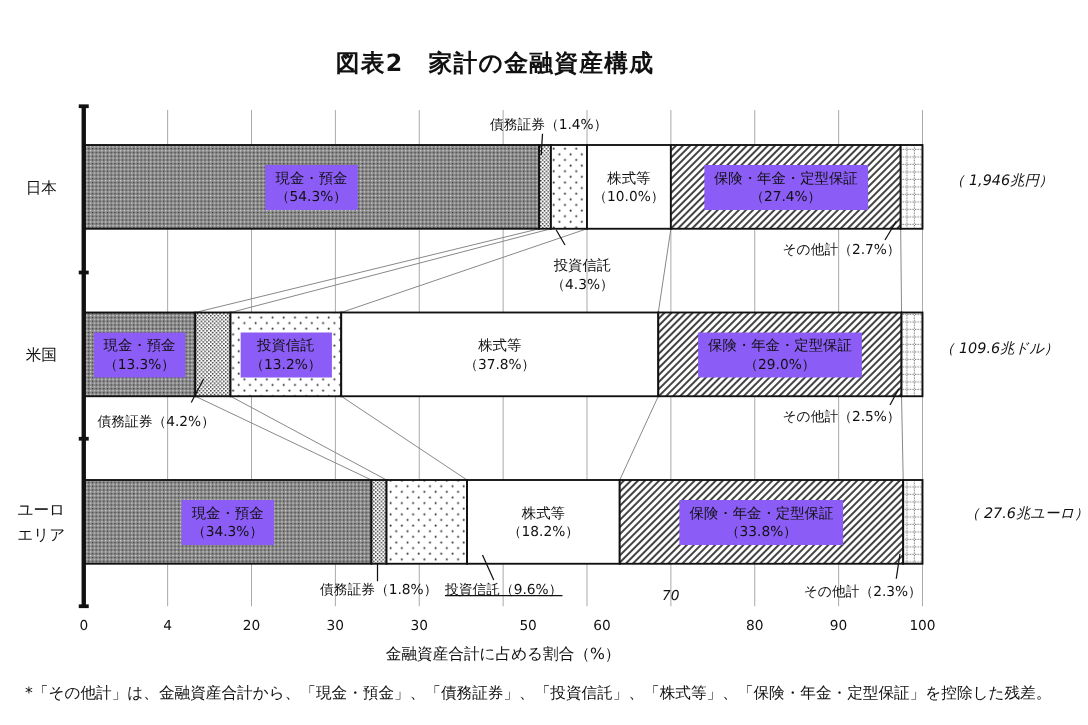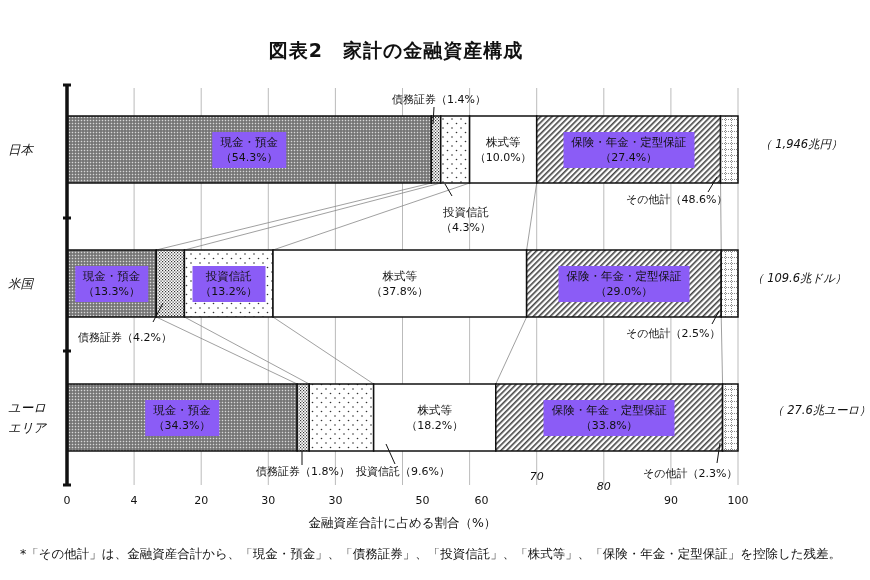--- a/index.html
+++ b/index.html
@@ -7,21 +7,21 @@
          font-family: "DejaVu Sans", "Liberation Sans", sans-serif; color:#111; }
   #title { position:absolute; left:0; width:792px; top:38px; text-align:center;
            font-size:19px; font-weight:bold; letter-spacing:1px; }
   #chart { position:absolute; left:0; top:0; }
   #xlabel { position:absolute; left:67px; width:671px; top:515px; text-align:center; font-size:12.5px; }
   #footnote { position:absolute; left:20px; top:546px; font-size:12.5px; white-space:nowrap; }
   .seglabel { position:absolute; text-align:center; font-size:11.5px; line-height:16px;
               background:#8b5cf6; padding:2px 8px; white-space:nowrap; transform:translate(-50%,-50%); }
   .seglabel .pct { font-size:11px; }
   .callout { position:absolute; font-size:11px; line-height:15px; white-space:nowrap; background:transparent; }
-  .cat { position:absolute; font-size:12.5px; font-style:italic; text-align:left; width:50px; line-height:20px; }
+  .cat { position:absolute; font-size:12.5px; text-align:center; width:50px; line-height:20px; }
   .total { position:absolute; font-size:11.5px; font-style:italic; white-space:nowrap; }
   .tick { position:absolute; top:494px; font-size:11px; transform:translateX(-50%); }
 </style>
 </head>
 <body>
 
 <div id="title">図表2　家計の金融資産構成</div>
 
 <svg id="chart" width="870" height="580">
   <defs>
@@ -158,25 +158,25 @@
     </div>
     <div class="seglabel" style="left: 609.168px; top: 417.5px;">
       <div>保険・年金・定型保証</div>
       <div class="pct">（33.8%）</div>
     </div>
     <div class="seglabel" style="left: 466px; top: 220px; background: transparent;">
       <div>投資信託</div>
       <div class="pct">（4.3%）</div>
     </div>
     <div class="callout" style="left: 392px; top: 92px;">債務証券（1.4%）</div>
-    <div class="callout" style="left: 626px; top: 192px;">その他計（48.6%）</div>
+    <div class="callout" style="left: 626px; top: 192px;">その他計（2.7%）</div>
     <div class="callout" style="left: 78px; top: 330px;">債務証券（4.2%）</div>
     <div class="callout" style="left: 626px; top: 326px;">その他計（2.5%）</div>
     <div class="callout" style="left: 256px; top: 464px;">債務証券（1.8%）</div>
-    <div class="callout" style="left: 356px; top: 464px;">投資信託（9.6%）</div>
+    <div class="callout" style="left: 356px; top: 464px; text-decoration: underline;">投資信託（9.6%）</div>
     <div class="callout" style="left: 643px; top: 466px;">その他計（2.3%）</div>
     <div class="cat" style="left: 8px; top: 139.5px;">
       <div>日本</div>
     </div>
     <div class="total" style="left: 760px; top: 137px;">（ 1,946兆円）</div>
     <div class="cat" style="left: 8px; top: 273.5px;">
       <div>米国</div>
     </div>
     <div class="total" style="left: 752px; top: 271px;">（ 109.6兆ドル）</div>
     <div class="cat" style="left: 8px; top: 397.5px;">
@@ -188,18 +188,18 @@
 
 <div id="ticks">
     <div class="tick" style="left: 67px; top: 494px;">0</div>
     <div class="tick" style="left: 134.1px; top: 494px;">4</div>
     <div class="tick" style="left: 201.2px; top: 494px;">20</div>
     <div class="tick" style="left: 268.3px; top: 494px;">30</div>
     <div class="tick" style="left: 335.4px; top: 494px;">30</div>
     <div class="tick" style="left: 402.5px; top: 494px; margin-left: 20px;">50</div>
     <div class="tick" style="left: 469.6px; top: 494px; padding-left: 24px;">60</div>
     <div class="tick" style="left: 536.7px; top: 470px; font-style: italic;">70</div>
-    <div class="tick" style="left: 603.8px; top: 480px; font-style: italic;">80</div>
+    <div class="tick" style="left: 603.8px; top: 494px;">80</div>
     <div class="tick" style="left: 670.9px; top: 494px;">90</div>
     <div class="tick" style="left: 738px; top: 494px;">100</div>
   </div>
 <div id="xlabel">金融資産合計に占める割合（%）</div>
 <div id="footnote">*「その他計」は、金融資産合計から、「現金・預金」、「債務証券」、「投資信託」、「株式等」、「保険・年金・定型保証」を控除した残差。</div>
 
 </body></html>

